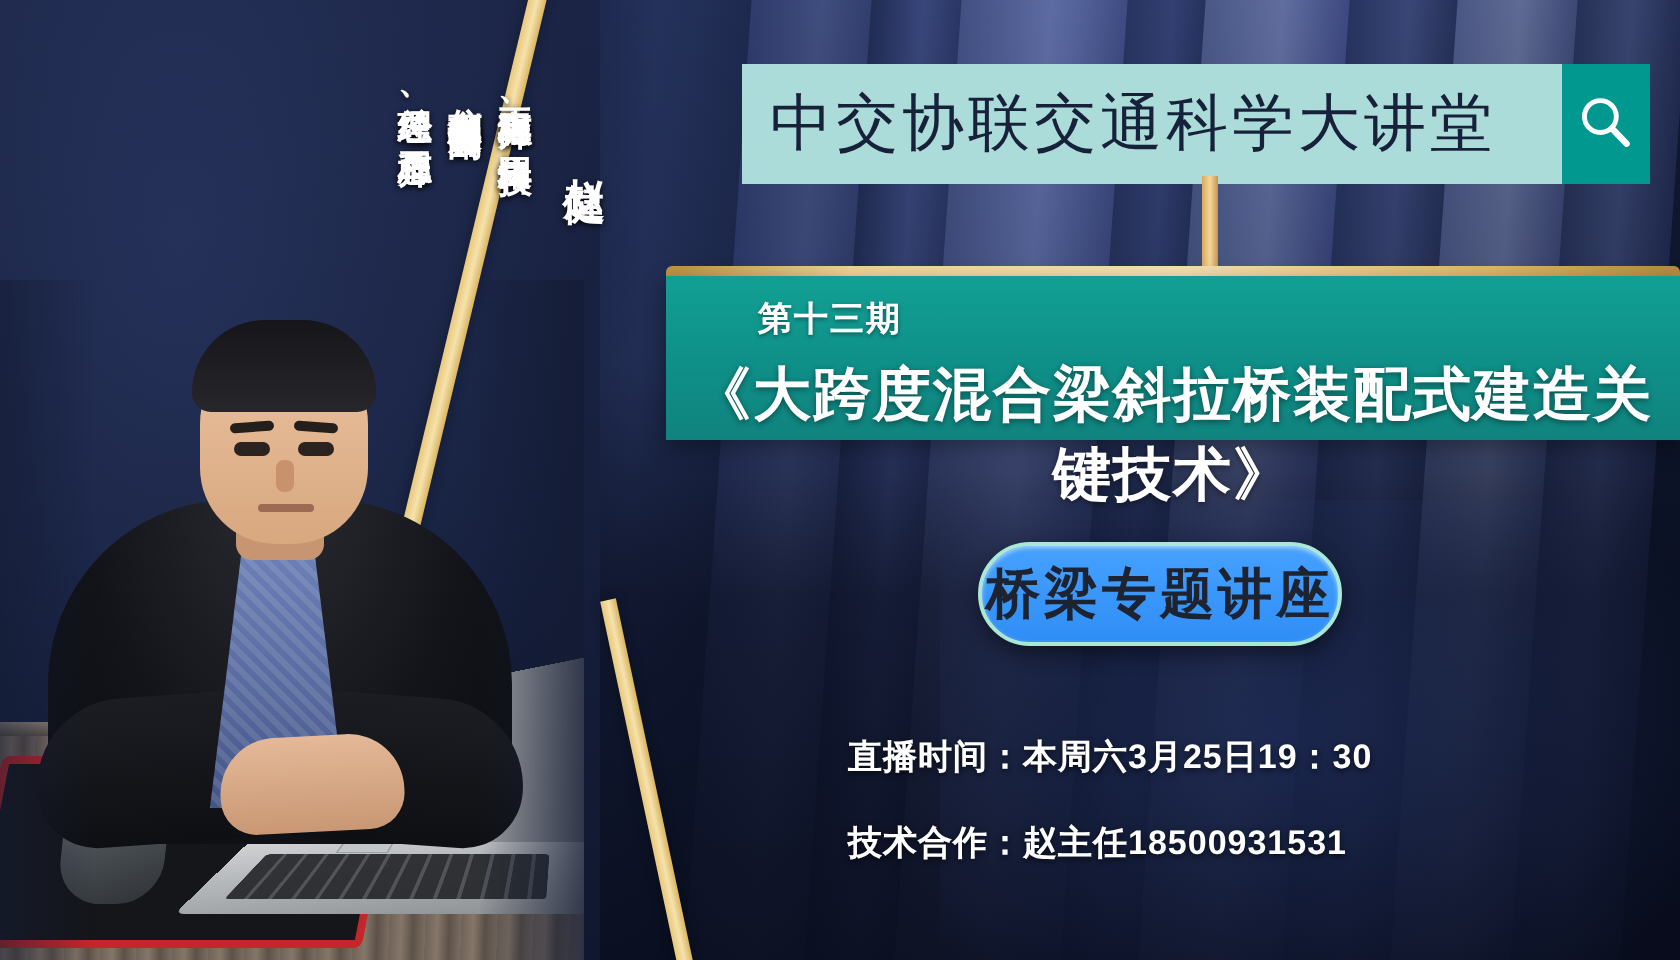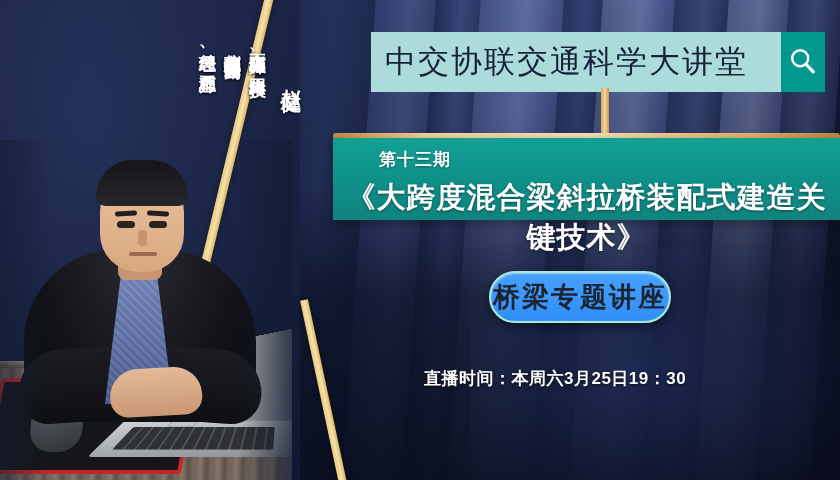--- a/index.html
+++ b/index.html
@@ -239,14 +239,15 @@
   <div class="subbox">
     <div class="sub-issue">第十三期</div>
     <div class="sub-title">《大跨度混合梁斜拉桥装配式建造关键技术》</div>
   </div>
 
   <div class="pill">
     <span>桥梁专题讲座</span>
   </div>
 
   <div class="info info-1">直播时间：本周六3月25日19：30</div>
+  <div class="info info-2">技术合作：赵主任18500931531</div>
 
 </div>
 
 </body></html>

